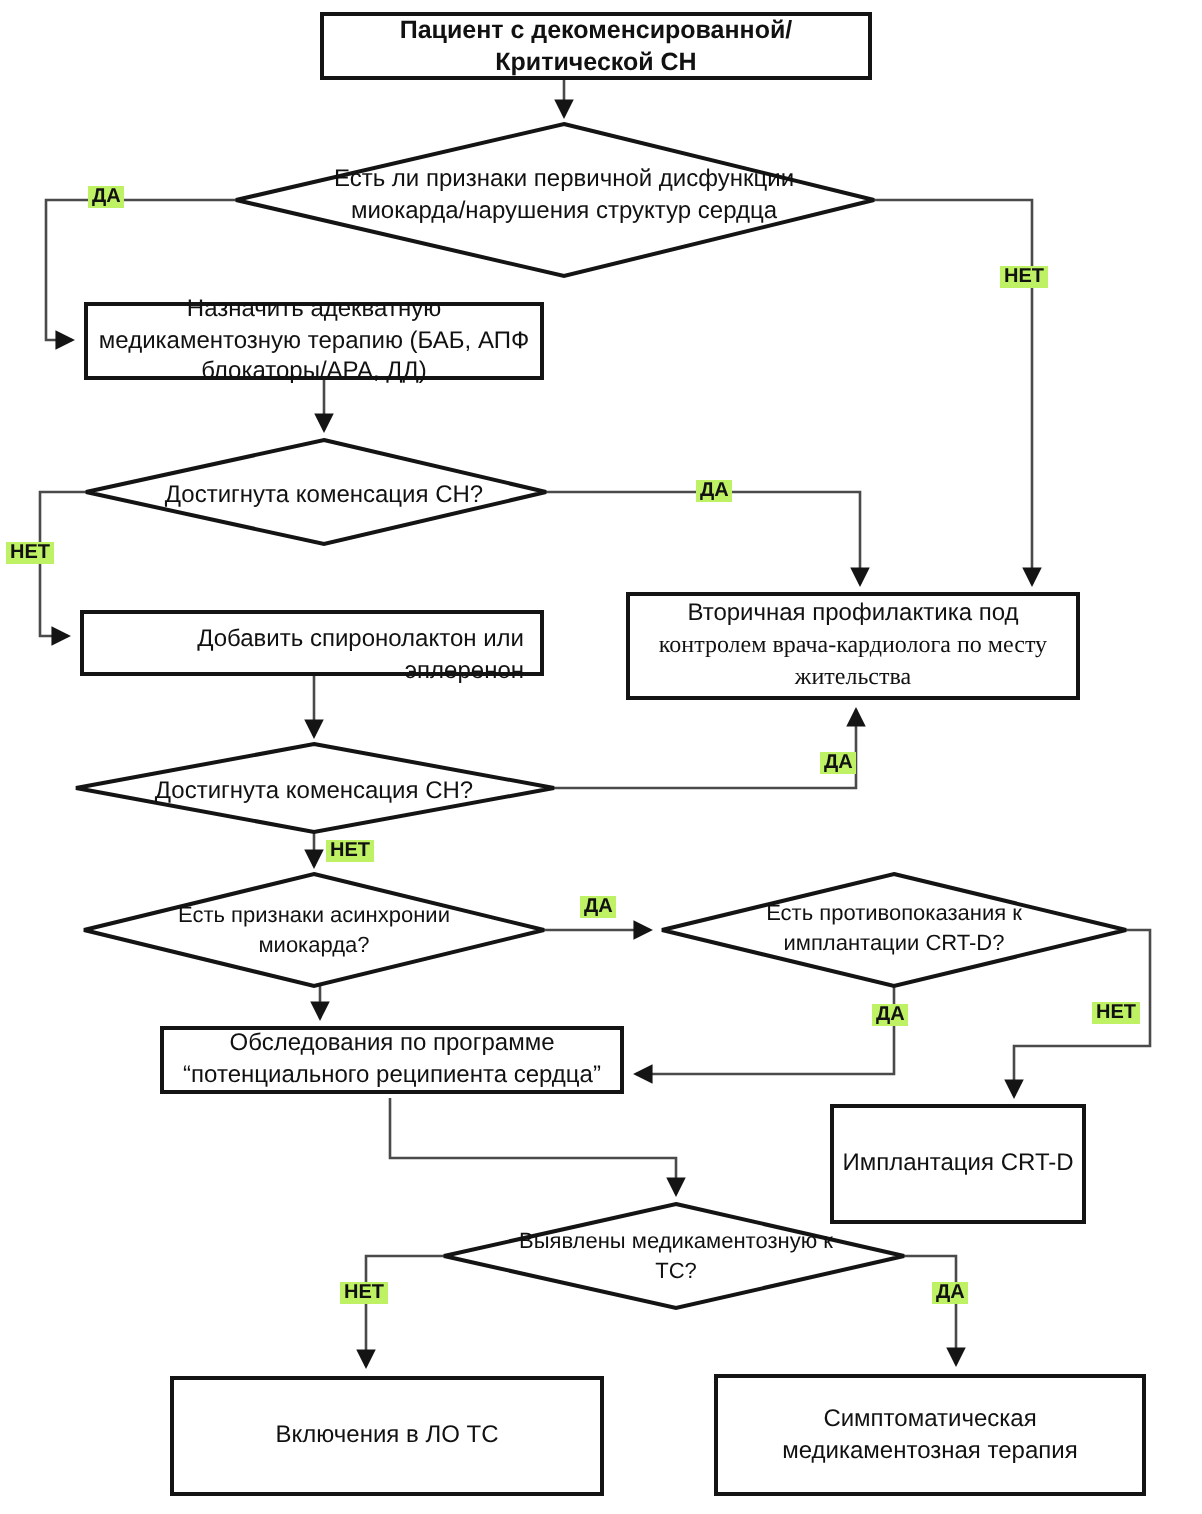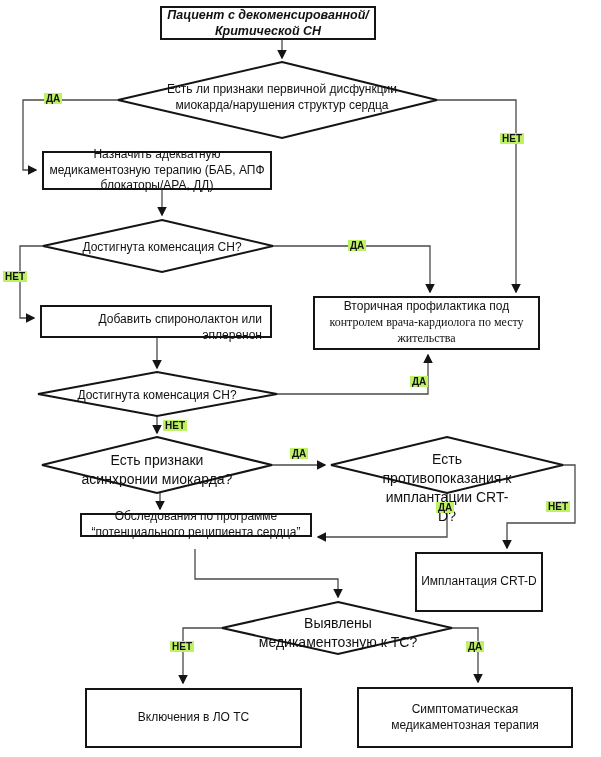--- a/index.html
+++ b/index.html
@@ -8,21 +8,21 @@
     font-family:"Liberation Sans","DejaVu Sans",sans-serif;color:#111;
     overflow:hidden;
   }
   #wires{position:absolute;left:0;top:0;width:601px;height:757px;}
   .node{
     position:absolute;border:2.5px solid #141414;background:#fff;
     display:flex;align-items:center;justify-content:center;
     text-align:center;font-size:12px;line-height:1.32;box-sizing:border-box;
   }
   .dtext{
-    position:absolute;text-align:center;font-size:14px;line-height:1.35;
+    position:absolute;text-align:center;font-size:11px;line-height:1.35;
   }
   .elabel{
     position:absolute;font-size:10px;font-weight:700;background:#bef264;
     padding:0 2px;line-height:1.1;
   }
   .serif{font-family:"Liberation Serif","DejaVu Serif",serif;}
   .bold{font-weight:700;font-size:12.5px;}
   .topleft{align-items:flex-start;justify-content:flex-start;text-align:left;padding:5px 8px;}
   .pad{padding:1px 3px;}
 </style>
@@ -60,40 +60,40 @@
     <g fill="#ffffff" stroke="#141414" stroke-width="2">
       <polygon points="282,62 437,100 282,138 118,100"></polygon>
       <polygon points="162,220 273,246 162,272 43,246"></polygon>
       <polygon points="157,372 277,394 157,416 38,394"></polygon>
       <polygon points="157,437 272,465 157,493 42,465"></polygon>
       <polygon points="447,437 563,465 447,493 331,465"></polygon>
       <polygon points="338,602 452,628 338,654 222,628"></polygon>
     </g>
   </svg>
 
-  <div class="node bold" style="left:160px;top:6px;width:216px;height:34px;font-style:italic;">
+  <div class="node bold" style="left:160px;top:6px;width:276px;height:34px;">
     <span>Пациент с декоменсированной/ Критической СН</span>
   </div>
 
   <div class="node pad" style="left:42px;top:151px;width:230px;height:39px;">
     <span>Назначить адекватную медикаментозную терапию (БАБ, АПФ блокаторы/АРА, ДД)</span>
   </div>
 
   <div class="node topleft" style="left:40px;top:305px;width:232px;height:33px;text-align:right;">
     <span>Добавить спиронолактон или эплеренон</span>
   </div>
 
   <div class="node pad" style="left:313px;top:296px;width:227px;height:54px;">
     <div>
       <span>Вторичная профилактика под</span>
       <span class="serif">контролем врача-кардиолога по месту жительства</span>
     </div>
   </div>
 
-  <div class="node pad" style="left:80px;top:513px;width:232px;height:24px;">
+  <div class="node pad" style="left:80px;top:513px;width:232px;height:34px;">
     <span>Обследования по программе “потенциального реципиента сердца”</span>
   </div>
 
   <div class="node" style="left:415px;top:552px;width:128px;height:60px;">
     <span>Имплантация CRT-D</span>
   </div>
 
   <div class="node pad" style="left:357px;top:687px;width:216px;height:61px;">
     <span>Симптоматическая медикаментозная терапия</span>
   </div>

